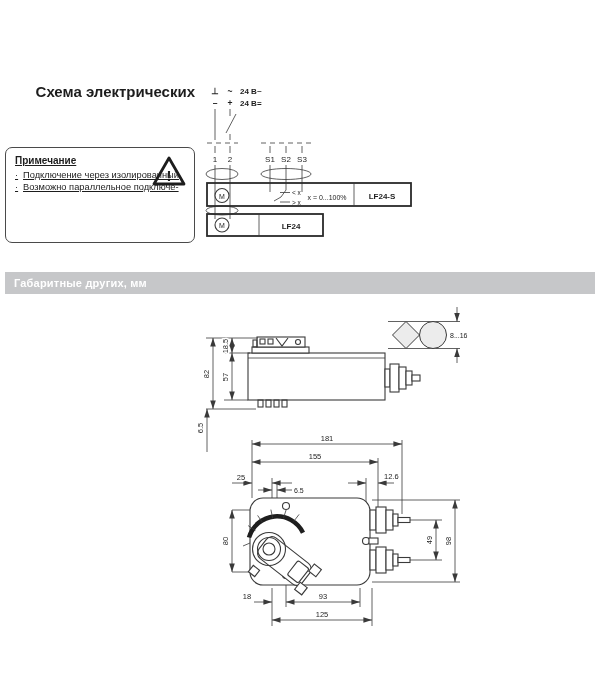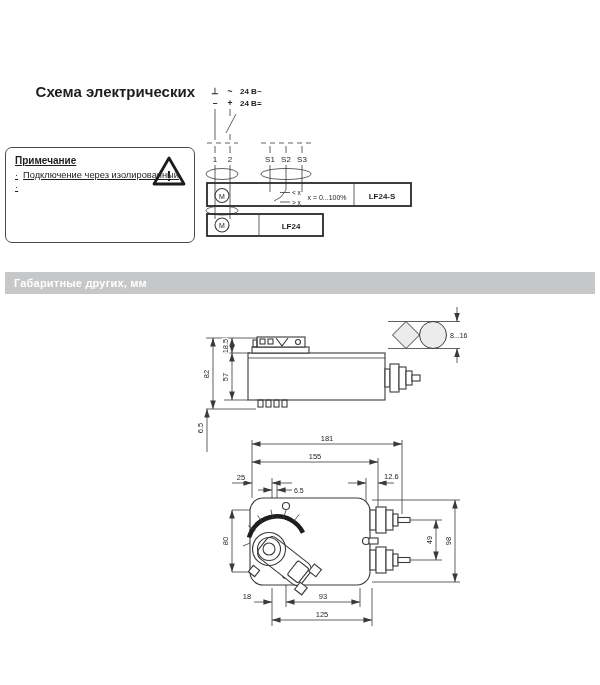--- a/index.html
+++ b/index.html
@@ -116,20 +116,21 @@
     <div class="note-title">Примечание</div>
     <div class="note-item">
       <span class="note-bullet">·</span>
       <span class="note-lines">
         <div>Подключение через изолированный</div>
       </span>
     </div>
     <div class="note-item">
       <span class="note-bullet">·</span>
       <span class="note-lines">
+        <div>Возможно параллельное подключе-</div>
       </span>
     </div>
     <svg class="warn" width="36" height="34" viewBox="0 0 36 34">
       <path d="M18 4 L33 30 L3 30 Z" fill="none" stroke="#1d1d1d" stroke-width="2.8" stroke-linejoin="round"></path>
       <text x="18" y="27" text-anchor="middle" font-size="15" font-weight="bold">!</text>
     </svg>
   </div>
 
   <div class="section-header" style="top:272px">Габаритные других, мм</div>
 

